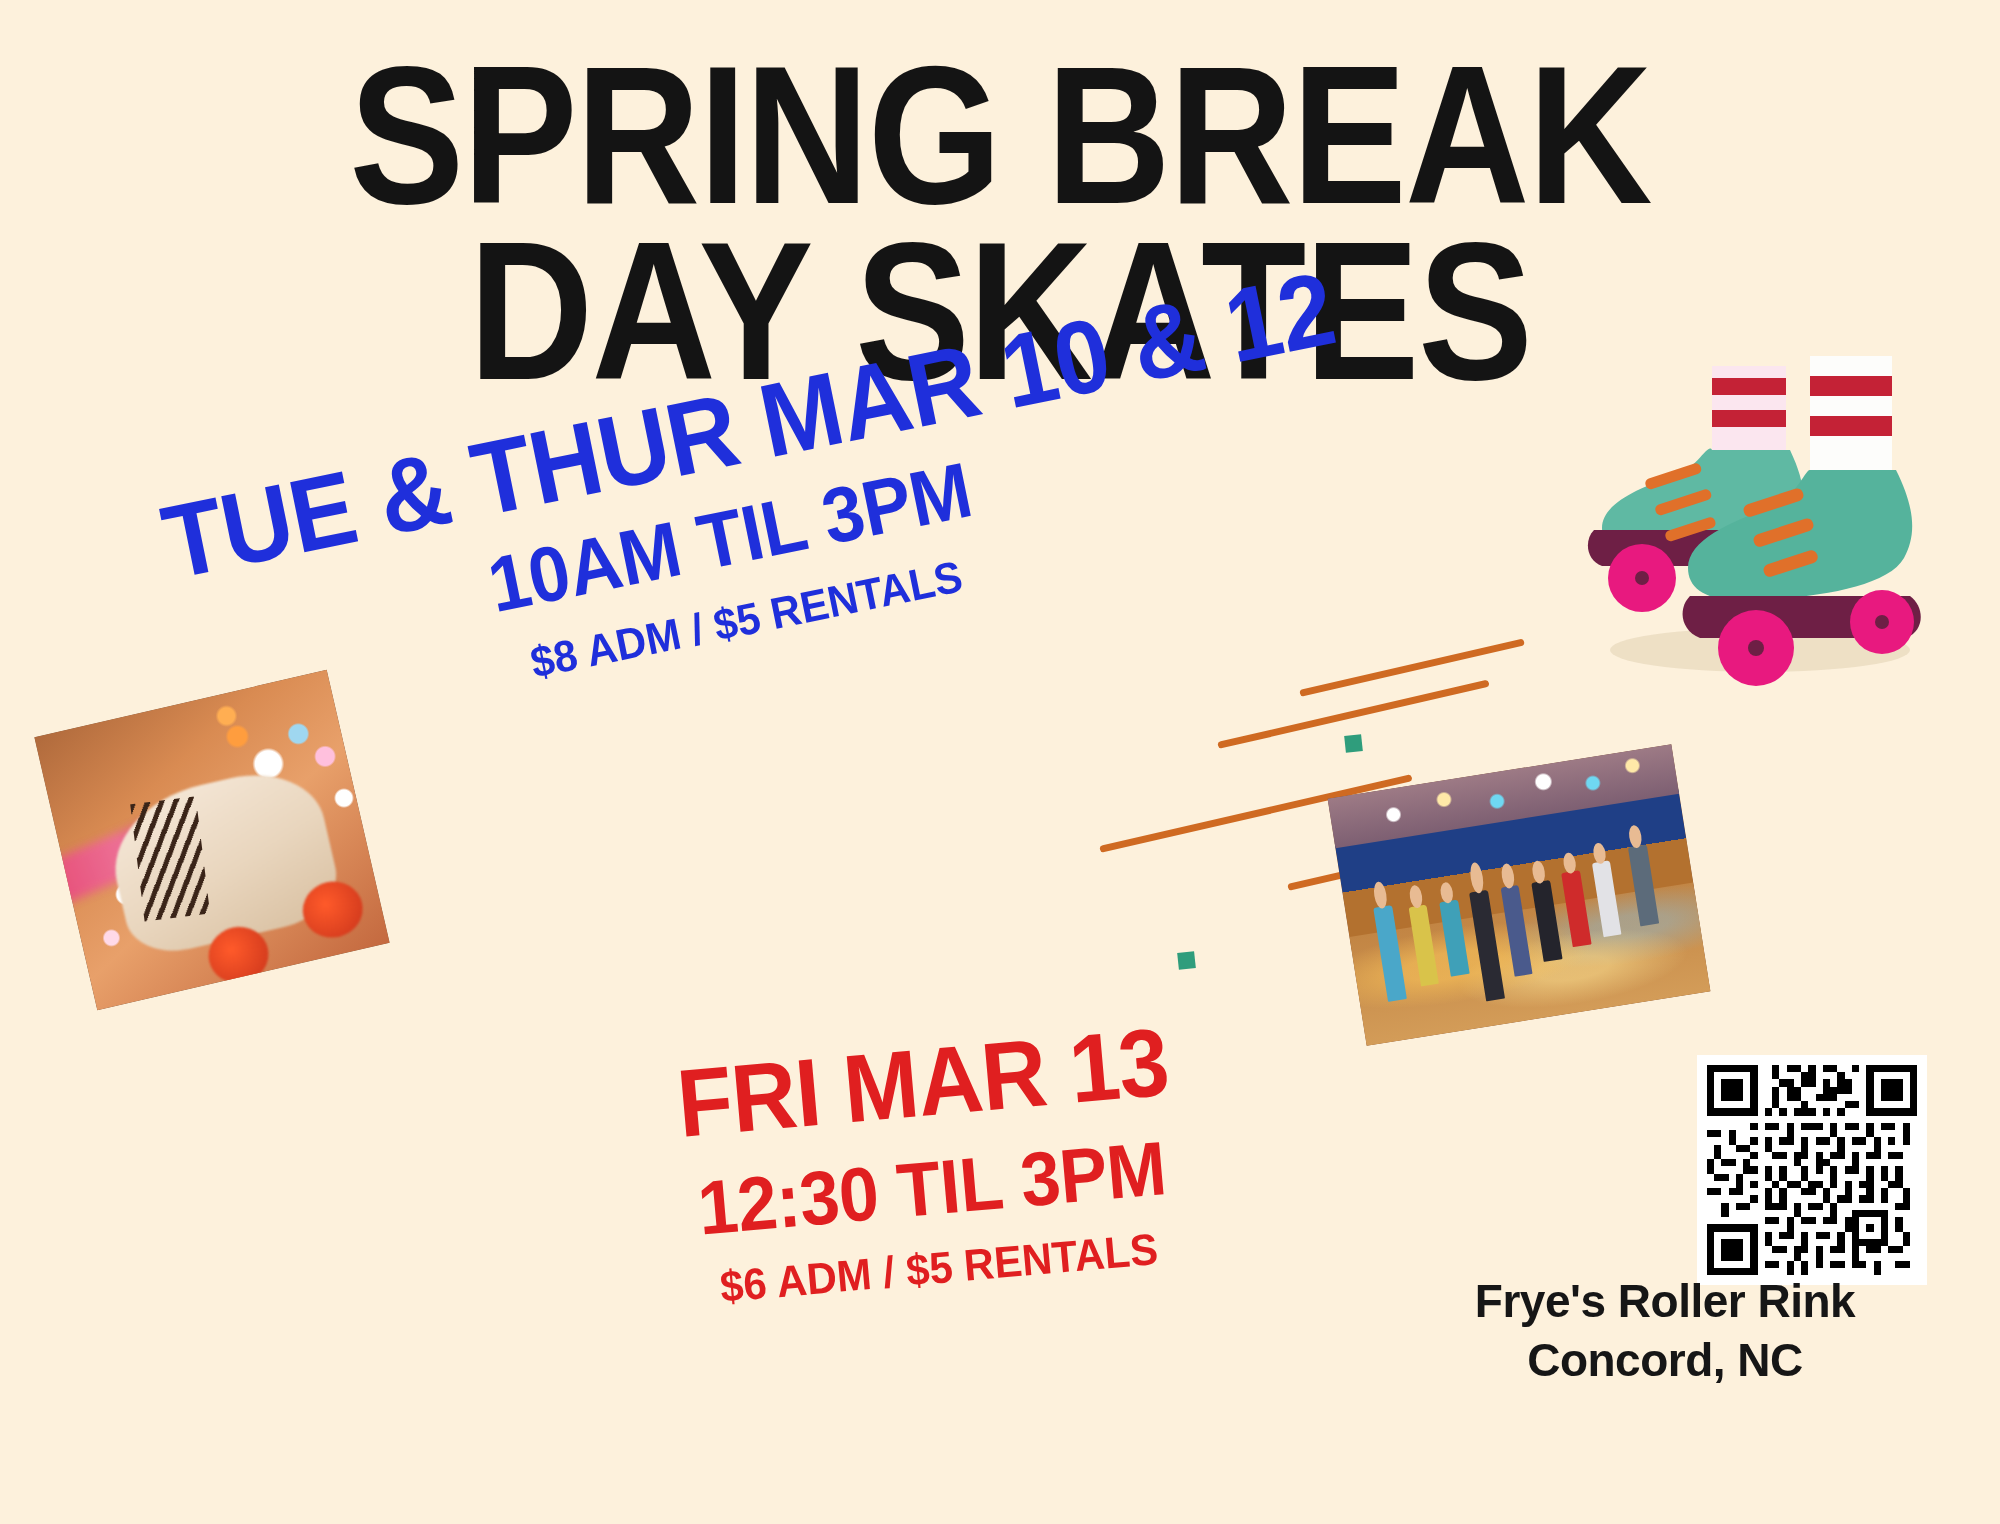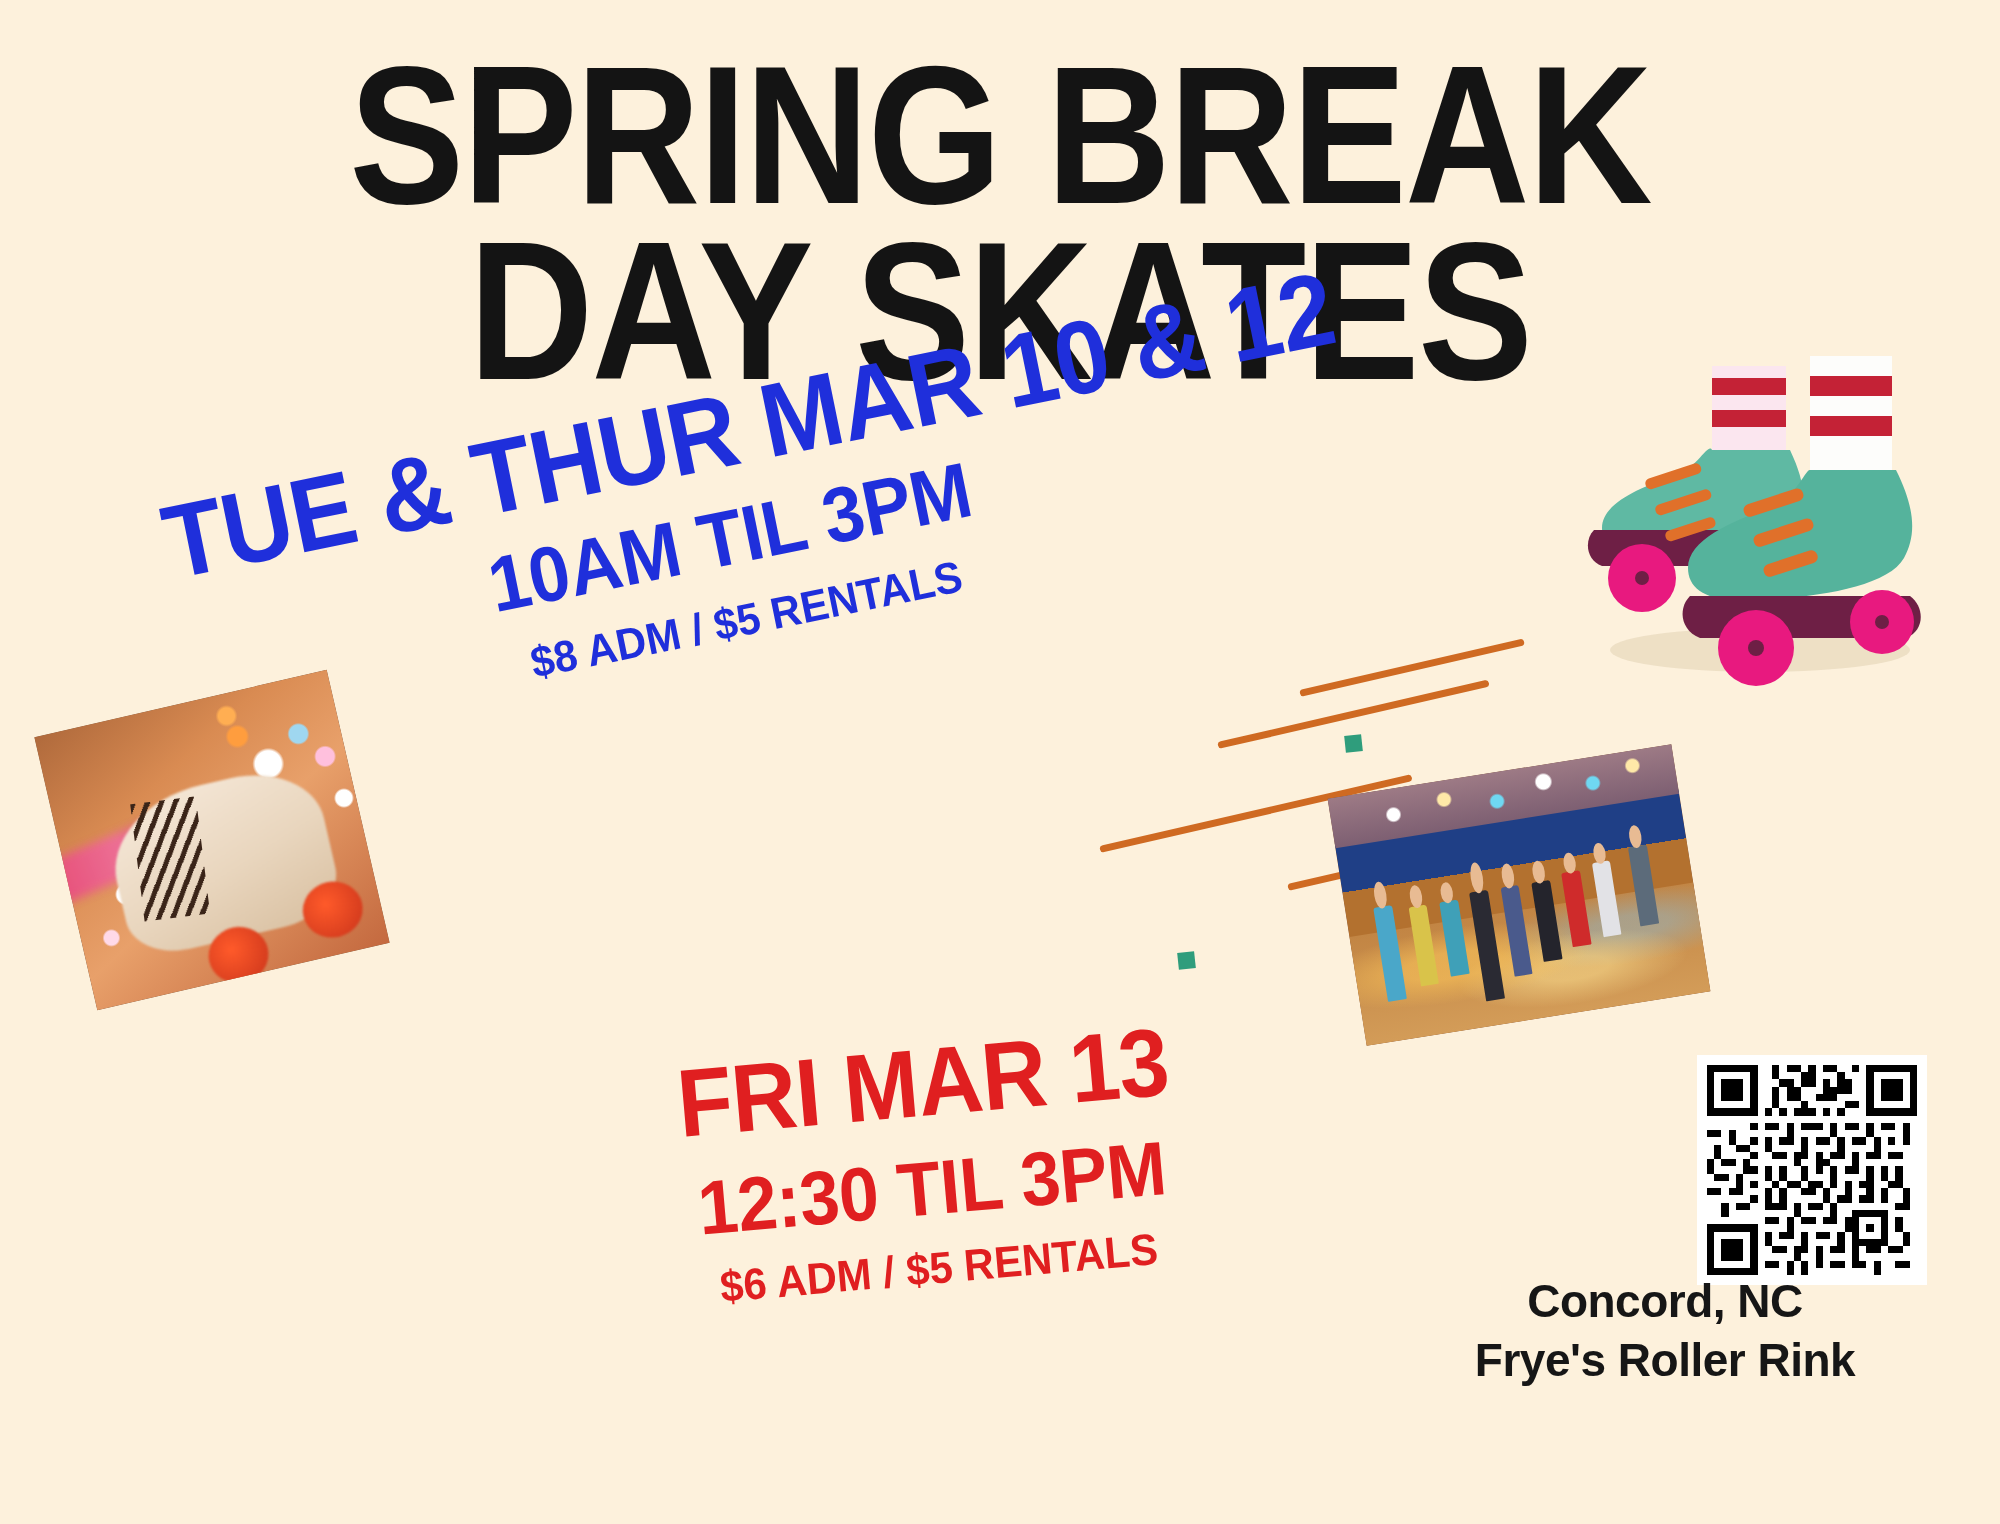--- a/index.html
+++ b/index.html
@@ -426,17 +426,17 @@
         <rect x="26" y="27" width="2" height="1"></rect>
         <rect x="9" y="16" width="1" height="1"></rect>
           <rect x="21" y="18" width="1" height="1"></rect>
         <rect x="24" y="21" width="1" height="1"></rect>
           <rect x="16" y="13" width="1" height="1"></rect>
       </g>
     </svg>
   </div>
 
   <div class="contact">
+    <div>Frye's Roller Rink</div>
     <div>Concord, NC</div>
-    <div>Frye's Roller Rink</div>
   </div>
 
 </div>
 
 </body></html>

